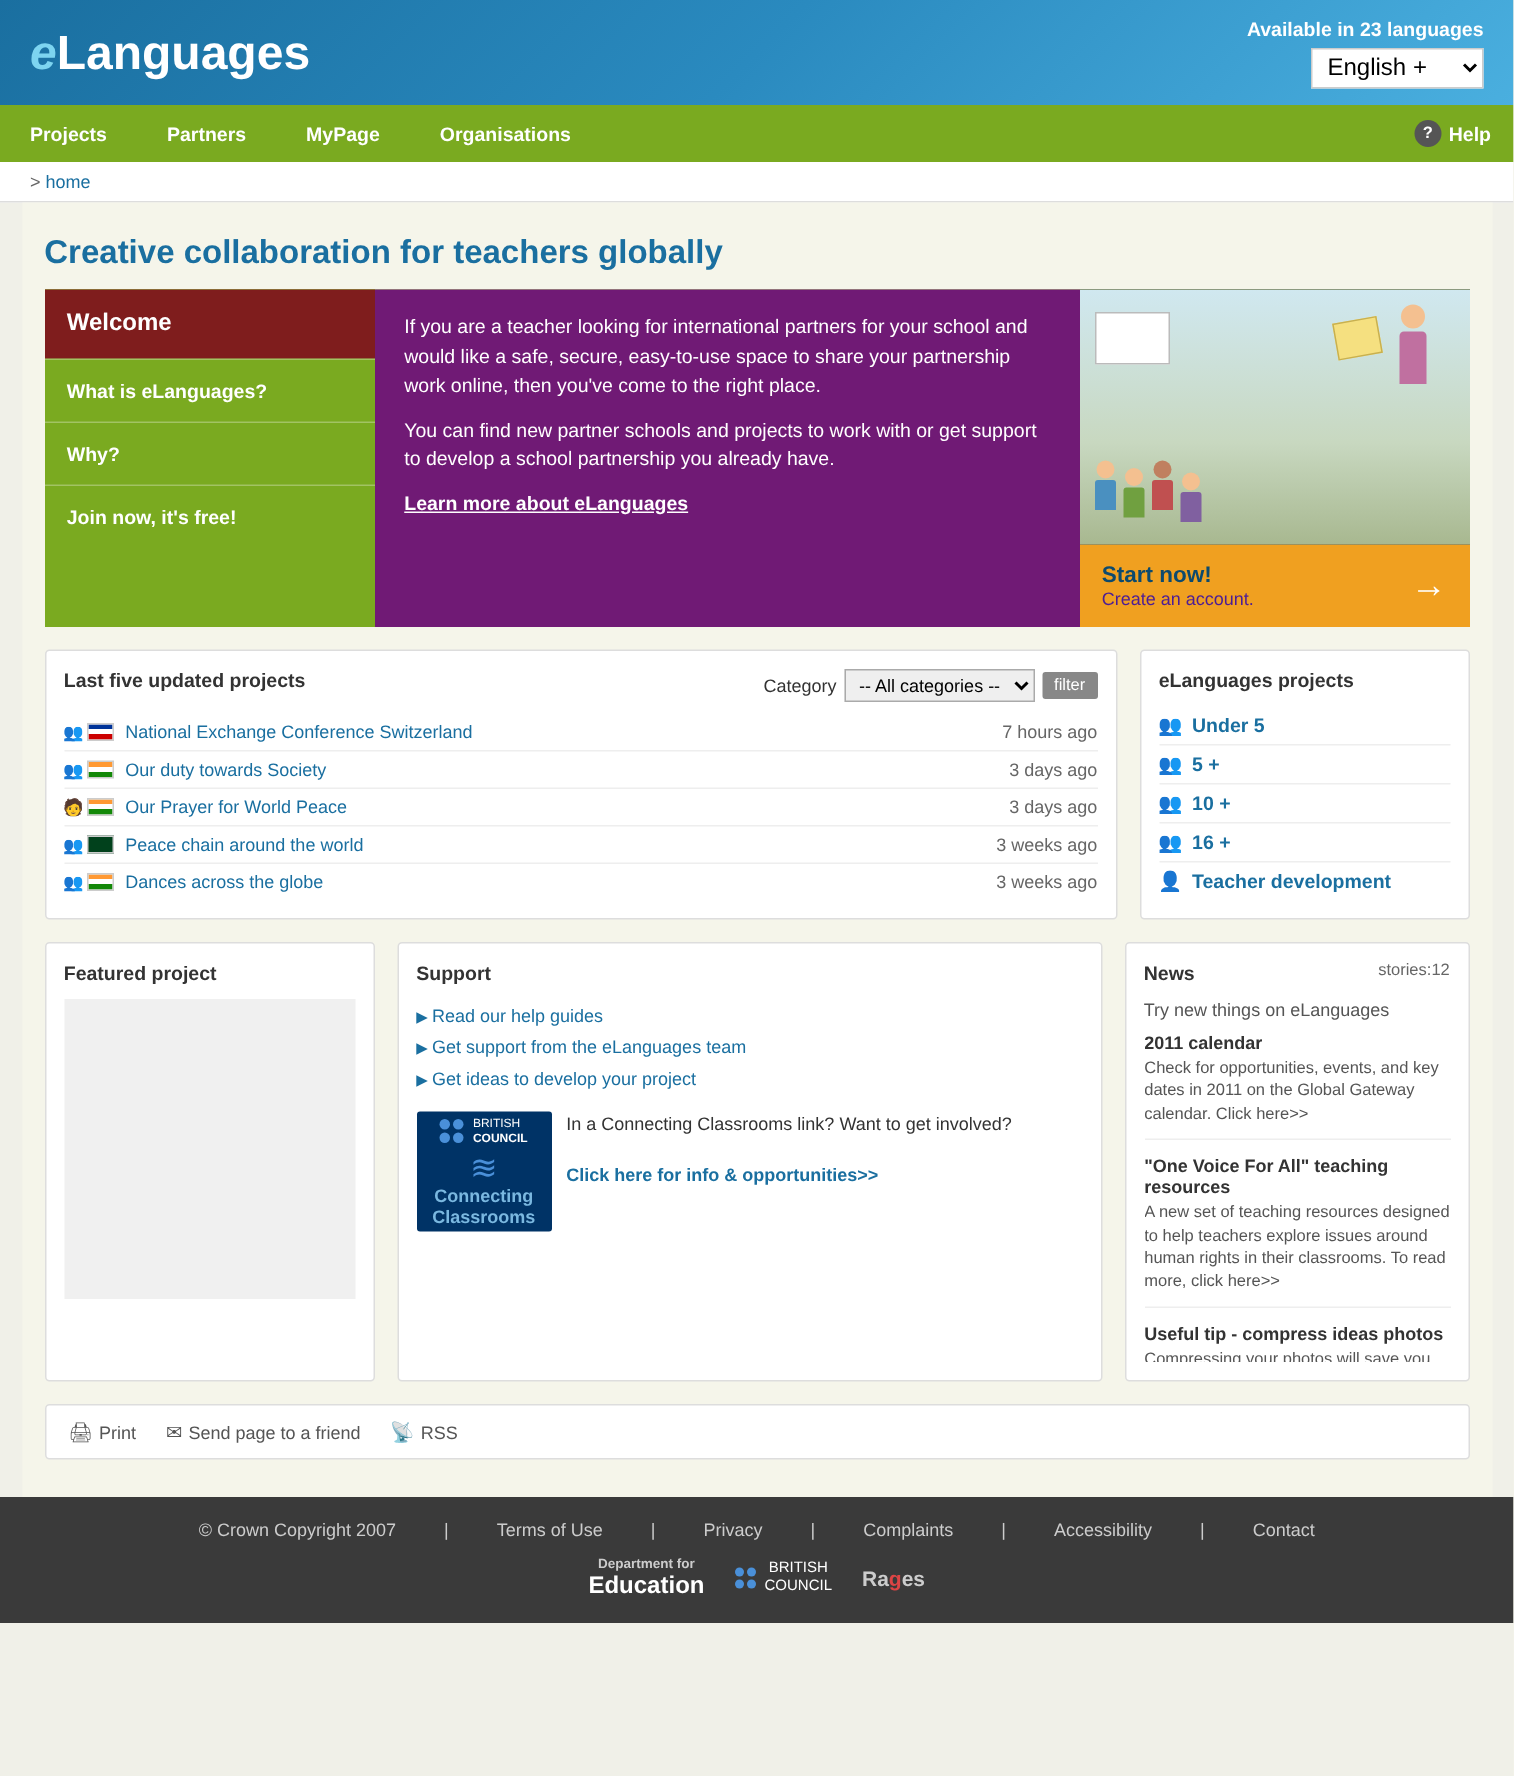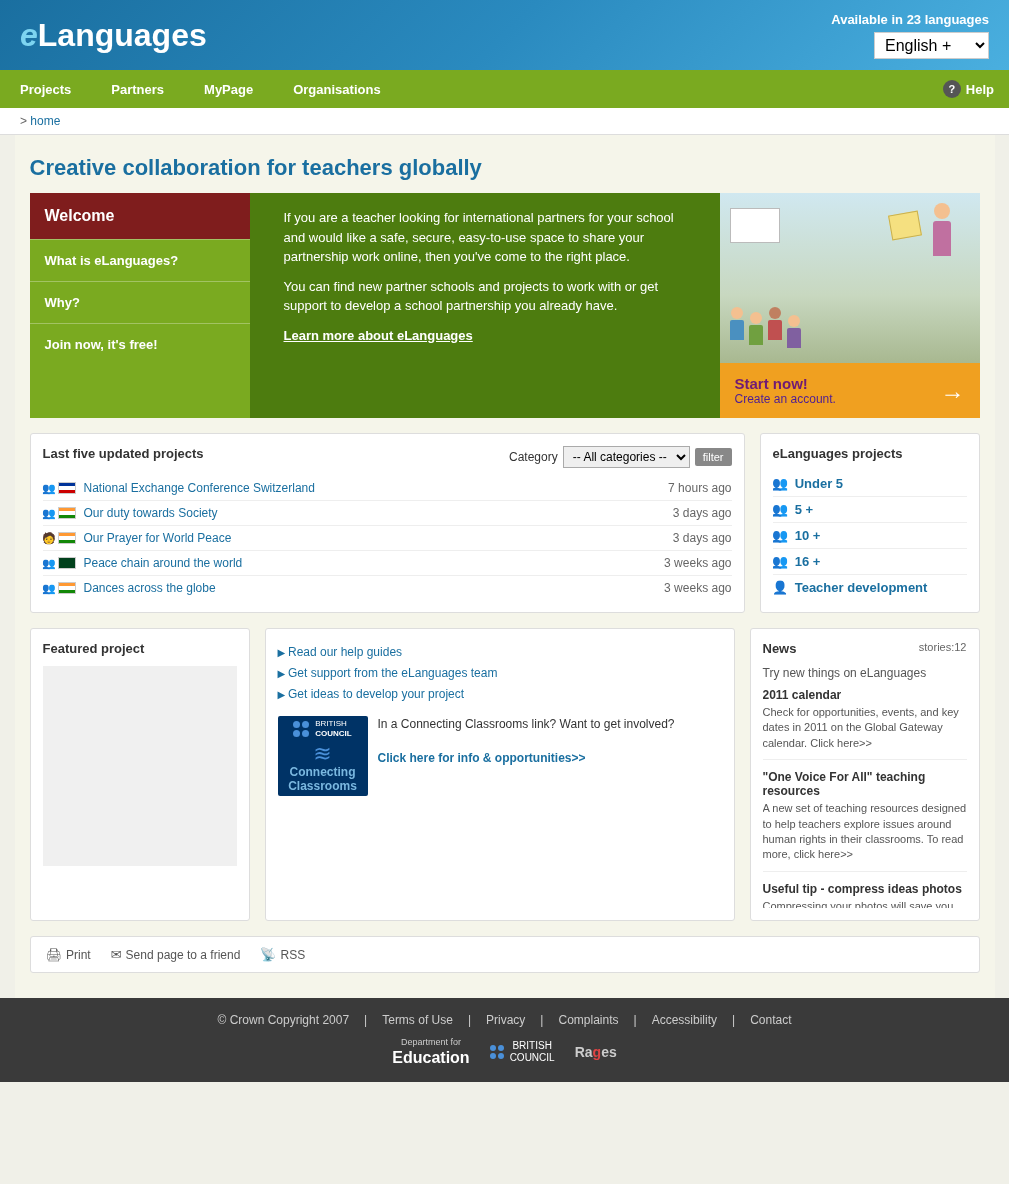--- a/index.html
+++ b/index.html
@@ -26,27 +26,27 @@
     
     #main { max-width: 980px; margin: 0 auto; padding: 10px 15px; background: #f5f5ea; }
 
     #page-title { color: #1a6fa0; font-size: 22px; font-weight: bold; margin: 10px 0 12px; }
 
     
     #hero { display: flex; margin-bottom: 15px; background: #7aaa20; }
     #hero-left { background: #7aaa20; width: 220px; flex-shrink: 0; padding: 0; }
     #hero-menu { list-style: none; }
 
-    #hero-center { flex: 1; background: #4d7c0f; padding: 15px 34px; color: white; font-size: 13px; line-height: 1.5; }
+    #hero-center { flex: 1; background: #701a75; padding: 15px 20px; color: white; font-size: 13px; line-height: 1.5; }
     #hero-center p { margin-bottom: 10px; }
     #hero-center a { color: white; font-weight: bold; text-decoration: underline; }
 
     #hero-right { width: 260px; flex-shrink: 0; position: relative; background: #333; overflow: hidden; }
     #start-now { background: #f0a020; padding: 12px 15px; display: flex; justify-content: space-between; align-items: center; cursor: pointer; }
-    #start-now .text .line1 { color: #701a75; font-size: 15px; font-weight: bold; }
+    #start-now .text .line1 { color: #0c4a6e; font-size: 15px; font-weight: bold; }
     #start-now .text .line2 { color: #4c1d95; font-size: 12px; }
     #start-now .arrow { color: white; font-size: 24px; }
 
     
     #projects-row { display: flex; gap: 15px; margin-bottom: 15px; }
     #projects-main { flex: 1; background: white; border: 1px solid #ddd; border-radius: 3px; padding: 12px; }
     #projects-sidebar { width: 220px; background: white; border: 1px solid #ddd; border-radius: 3px; padding: 12px; }
 
     #projects-main h3 { font-size: 13px; font-weight: bold; color: #333; margin-bottom: 10px; float: left; }
     .projects-filter { float: right; display: flex; align-items: center; gap: 5px; font-size: 12px; }
@@ -105,26 +105,26 @@
     .news-body { font-size: 11px; color: #555; line-height: 1.4; }
     #news-scroll { max-height: 220px; overflow-y: auto; position: relative; }
 
     
     #footer-bar { background: white; border: 1px solid #ddd; border-radius: 3px; padding: 10px 15px; display: flex; gap: 20px; align-items: center; margin-bottom: 15px; }
     .footer-link { color: #555; text-decoration: none; font-size: 12px; display: flex; align-items: center; gap: 4px; }
     .footer-link-icon { font-size: 13px; }
 
     
     #page-footer { background: #3a3a3a; color: #ccc; padding: 15px 20px; text-align: center; }
-    #footer-links { display: flex; justify-content: center; gap: 15px; margin-bottom: 10px; font-size: 12px; }
+    #footer-links { display: flex; justify-content: center; gap: 32px; margin-bottom: 10px; font-size: 12px; }
     #footer-links a { color: #ccc; text-decoration: none; }
     #footer-logos { display: flex; justify-content: center; align-items: center; gap: 20px; margin-top: 10px; }
     .footer-logo-dept { text-align: center; }
     .dept-edu { font-size: 11px; color: #ccc; line-height: 1.2; }
-    .dept-edu .dept-for { font-size: 9px; }
+    .dept-edu .dept-for { font-size: 9px; font-weight: bold; }
     .dept-edu .edu-text { font-size: 16px; font-weight: bold; color: white; }
     .footer-logo-bc { display: flex; align-items: center; gap: 4px; }
     .bc-footer-dots { display: flex; flex-wrap: wrap; width: 16px; gap: 2px; }
     .bc-footer-dot { width: 6px; height: 6px; background: #4a90d9; border-radius: 50%; }
     .bc-footer-text { font-size: 10px; color: white; line-height: 1.2; }
     .rages-logo { font-size: 14px; font-weight: bold; color: #ccc; }
     .rages-g { color: #dd4444; }
 
     
     .classroom-bg { background: linear-gradient(to bottom, #d0e8f0 0%, #c8d8c0 60%, #a8b890 100%); width: 100%; height: 170px; position: relative; overflow: hidden; }
@@ -312,20 +312,21 @@
   </div>
 
   <div id="bottom-row">
 
     <div id="featured">
       <h3>Featured project</h3>
       <div style="height:200px;background:#f0f0f0;"></div>
     </div>
 
     <div id="support">
+      <h3>Support</h3>
       <ul>
         <li><a href="#">Read our help guides</a></li>
         <li><a href="#">Get support from the eLanguages team</a></li>
         <li><a href="#">Get ideas to develop your project</a></li>
       </ul>
       <div class="support-bc">
         <div class="bc-logo">
           <div class="bc-top">
             <div class="bc-dots">
               <div class="bc-dot"></div>

